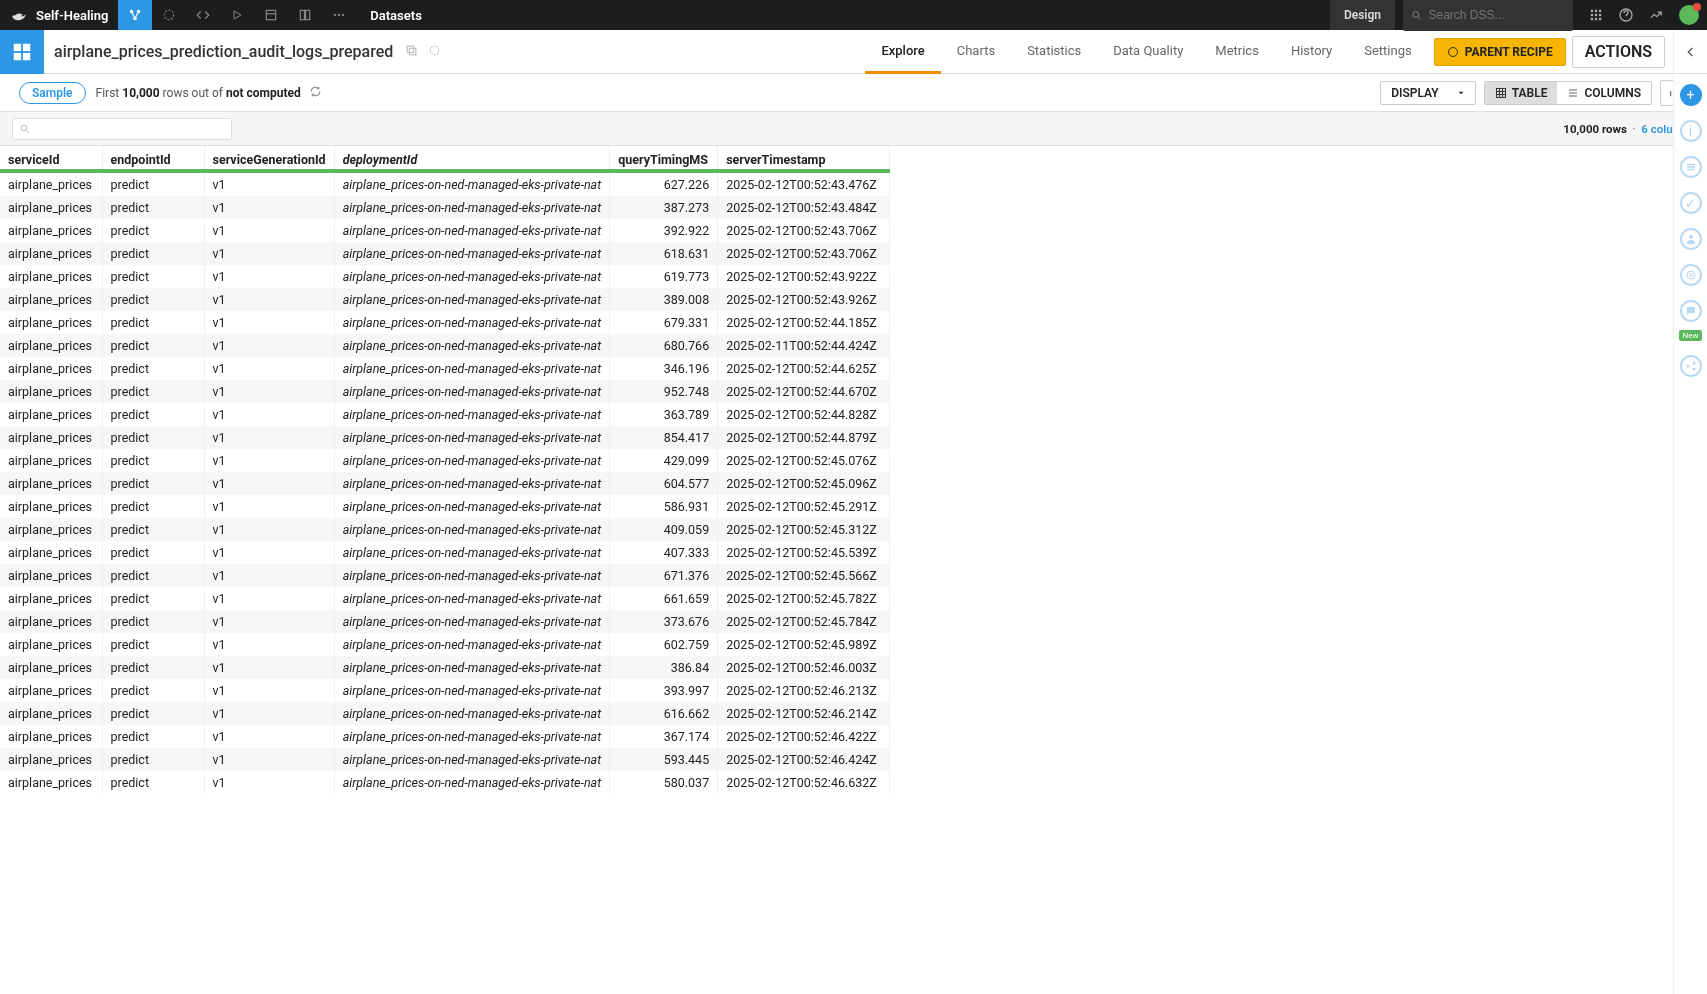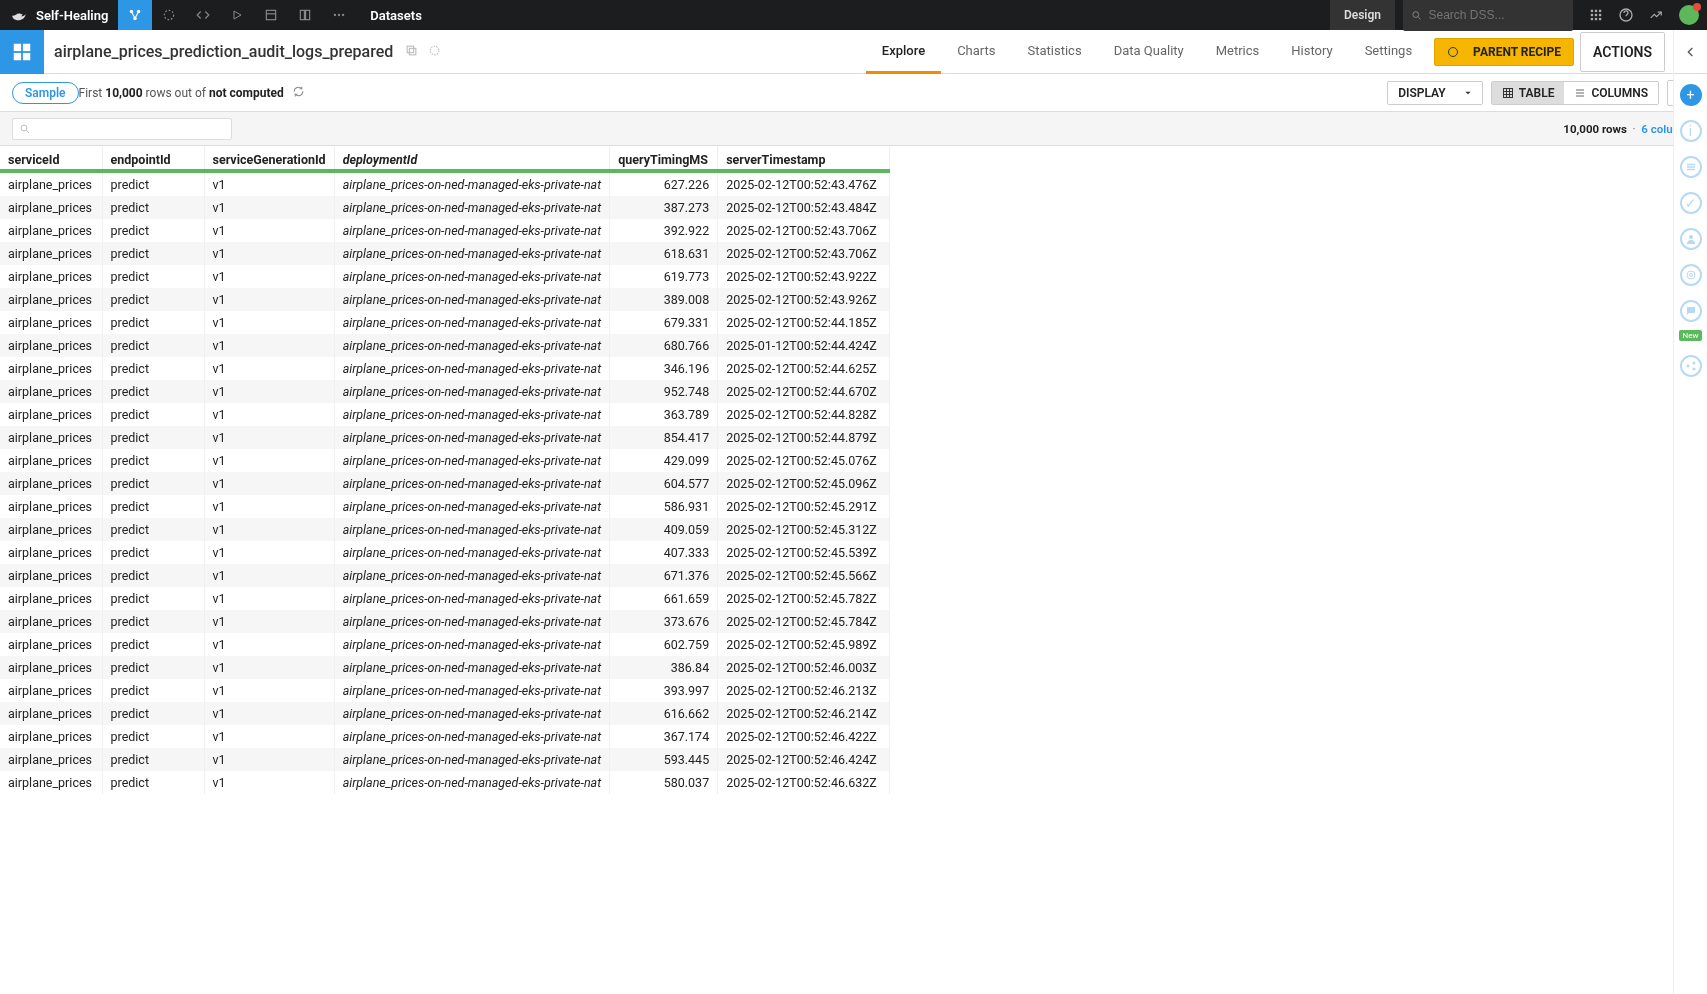--- a/index.html
+++ b/index.html
@@ -22,28 +22,28 @@
 .topnav .avatar .dot { position:absolute; top:-2px; right:-2px; width:8px; height:8px; border-radius:50%; background:#e74c3c; }
 
 
 .subhead { display:flex; align-items:center; height:44px; border-bottom:1px solid #ddd; padding-left:0; }
 .subhead .ds-icon { width:44px; height:44px; background:#2e97e5; display:flex; align-items:center; justify-content:center; }
 .subhead .title { font-size:16px; color:#333; margin-left:10px; font-weight:500; }
 .subhead .title-icons { display:flex; gap:10px; margin-left:12px; color:#bbb; }
 .subhead .tabs { margin-left:auto; display:flex; align-items:stretch; height:44px; }
 .subhead .tab { padding:0 16px; display:flex; align-items:center; font-size:13px; color:#666; border-bottom:3px solid transparent; }
 .subhead .tab.active { color:#222; border-bottom-color:#f28c00; font-weight:500; }
-.subhead .btn-parent { background:#f5b500; color:#222; font-weight:700; font-size:12px; padding:0 12px; height:28px; display:flex; align-items:center; gap:14px; border:1px solid #e0a400; margin:0 6px; border-radius:2px; }
-.subhead .btn-actions { background:#fff; border:1px solid #ccc; height:40px; padding:0 12px; display:flex; align-items:center; font-size:14px; font-weight:600; margin-right:8px; border-radius:2px;}
+.subhead .btn-parent { background:#f5b500; color:#222; font-weight:700; font-size:12px; padding:0 12px; height:28px; display:flex; align-items:center; gap:6px; border:1px solid #e0a400; margin:0 6px; border-radius:2px; }
+.subhead .btn-actions { background:#fff; border:1px solid #ccc; height:32px; padding:0 12px; display:flex; align-items:center; font-size:16px; font-weight:600; margin-right:8px; border-radius:2px;}
 .subhead .back-arrow { width:34px; display:flex; align-items:center; justify-content:center; color:#555; border-left:1px solid #eee; height:44px;}
 
 
-.toolbar { display:flex; align-items:center; height:38px; border-bottom:1px solid #ddd; padding:0 12px; }
+.toolbar { display:flex; align-items:center; height:38px; border-bottom:1px solid #ddd; padding:0 19px; }
 .toolbar .sample-btn { border:1px solid #2e97e5; color:#2e97e5; border-radius:12px; padding:3px 12px; font-size:12px; font-weight:600; }
-.toolbar .sample-text { font-size:12px; color:#555; }
+.toolbar .sample-text { margin-left:10px; font-size:12px; color:#555; }
 .toolbar .sample-text b { color:#222; }
 .toolbar .refresh-icon { margin-left:8px; color:#888; }
 .toolbar .right { margin-left:auto; display:flex; gap:8px; align-items:center; }
 .toolbar .dropdown-btn { border:1px solid #ccc; padding:4px 10px; font-size:12px; font-weight:600; display:flex; align-items:center; gap:18px; border-radius:2px;}
 .toolbar .seg { display:flex; border:1px solid #ccc; border-radius:2px; overflow:hidden; }
 .toolbar .seg .seg-item { padding:4px 10px; font-size:12px; font-weight:600; display:flex; align-items:center; gap:5px; }
 .toolbar .seg .seg-item.active { background:#ddd; }
 .toolbar .icon-sq { border:1px solid #ccc; width:28px; height:26px; display:flex; align-items:center; justify-content:center; border-radius:2px;}
 
 
@@ -342,21 +342,21 @@
           <td class="col-deploymentId ">airplane_prices-on-ned-managed-eks-private-nat</td>
           <td class="col-queryTimingMS num">679.331</td>
           <td class="col-serverTimestamp ">2025-02-12T00:52:44.185Z</td>
         </tr>
         <tr>
           <td class="col-serviceId ">airplane_prices</td>
           <td class="col-endpointId ">predict</td>
           <td class="col-serviceGenerationId ">v1</td>
           <td class="col-deploymentId ">airplane_prices-on-ned-managed-eks-private-nat</td>
           <td class="col-queryTimingMS num">680.766</td>
-          <td class="col-serverTimestamp ">2025-01-12T00:52:44.424Z</td>
+          <td class="col-serverTimestamp ">2025-02-11T00:52:44.424Z</td>
         </tr>
         <tr>
           <td class="col-serviceId ">airplane_prices</td>
           <td class="col-endpointId ">predict</td>
           <td class="col-serviceGenerationId ">v1</td>
           <td class="col-deploymentId ">airplane_prices-on-ned-managed-eks-private-nat</td>
           <td class="col-queryTimingMS num">346.196</td>
           <td class="col-serverTimestamp ">2025-02-12T00:52:44.625Z</td>
         </tr>
         <tr>

